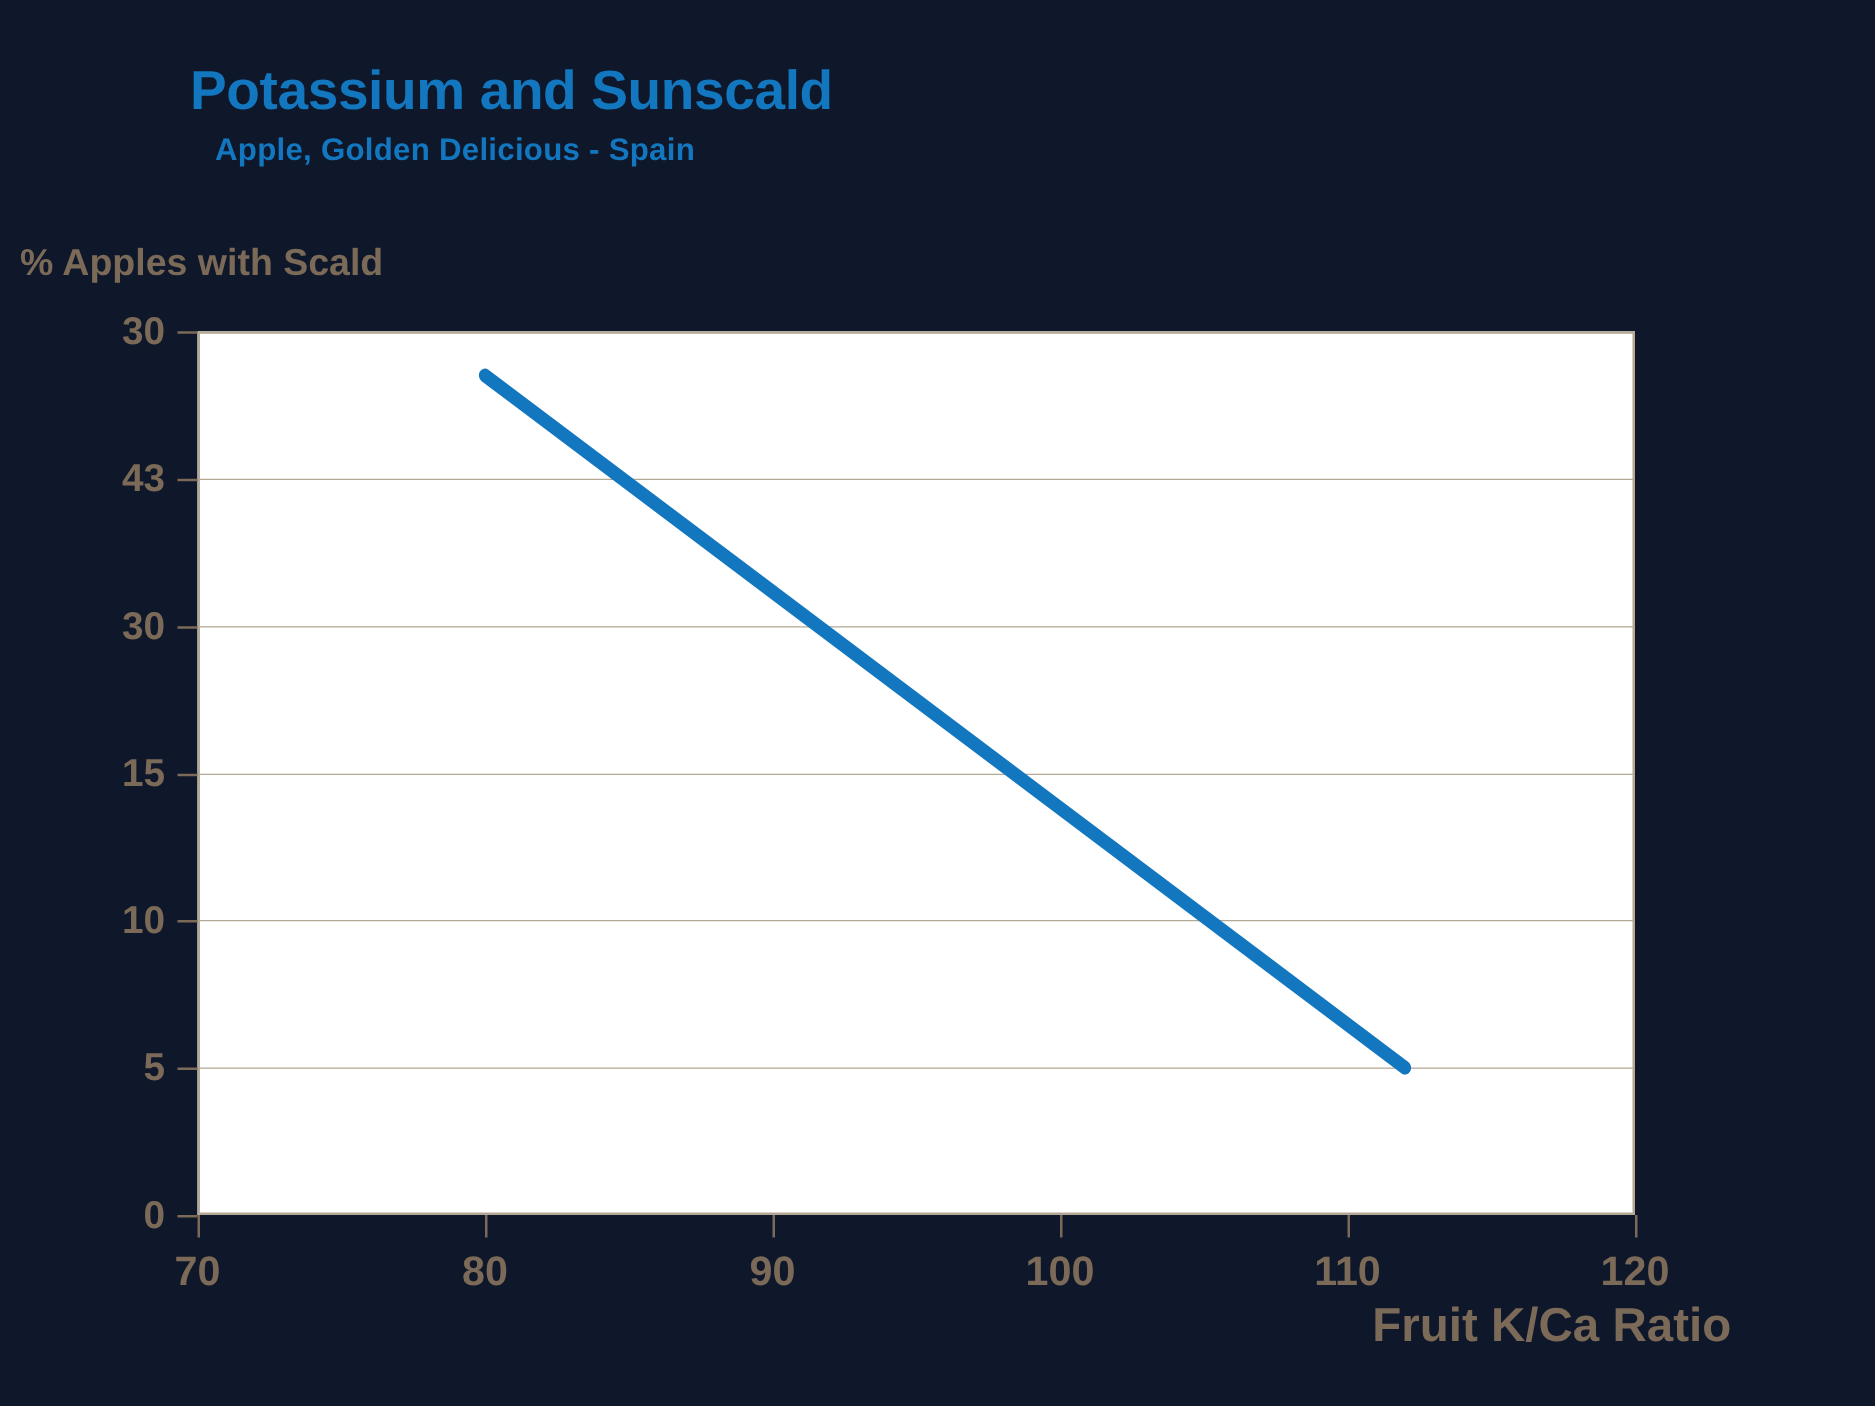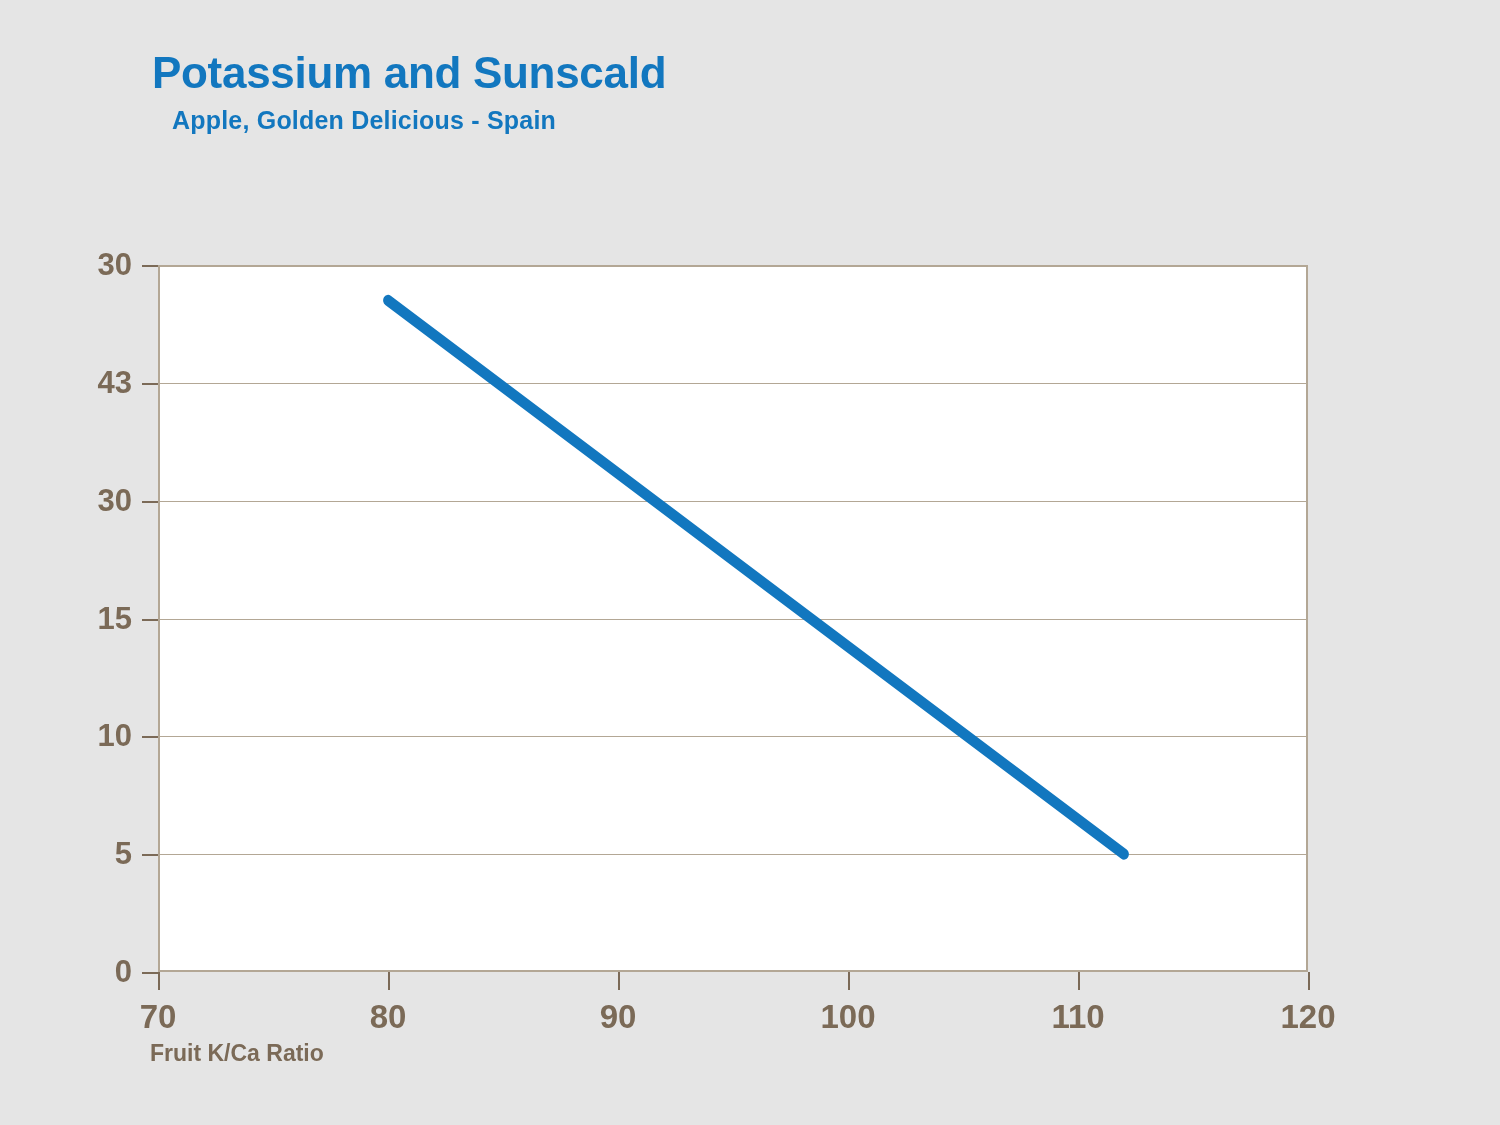--- a/index.html
+++ b/index.html
@@ -13,21 +13,21 @@
     font-family: "Liberation Sans", sans-serif;
     overflow: hidden;
     position: relative;
   }
 
   #slide {
     position: absolute;
     left: 0; top: 0;
     width: 1500px;
     height: 1125px;
-    background: #e5e5e5;
+    background: #0f172a;
   }
 
   
   #title-block {
     position: absolute;
     left: 152px;
     top: 50px;
     width: 1100px;
   }
   #chart-title {
@@ -126,22 +126,22 @@
     overflow: visible;
     pointer-events: none;
   }
 
   
   #x-axis-title {
     position: absolute;
     left: 0;
     top: 1040px;
     width: 1385px;
-    text-align: left;
-    font-size: 23px;
+    text-align: right;
+    font-size: 38px;
     font-weight: bold;
     color: #7b6a57;
   }
   
   #x-axis-title span { display: inline-block; margin-left: 150px; }
 
   
   #reference-note {
     position: absolute;
     right: 42px;
@@ -156,20 +156,21 @@
 </head>
 <body>
 
 <div id="slide">
 
   <div id="title-block">
     <div id="chart-title">Potassium and Sunscald</div>
     <div id="chart-subtitle">Apple, Golden Delicious  - Spain</div>
   </div>
 
+  <div id="y-axis-title">% Apples with Scald</div>
 
   <div id="plot-wrap">
 
     <div id="plot-area"></div>
 
     <div class="gridline" style="top:16.667%"></div>
     <div class="gridline" style="top:33.333%"></div>
     <div class="gridline" style="top:50%"></div>
     <div class="gridline" style="top:66.667%"></div>
     <div class="gridline" style="top:83.333%"></div>

